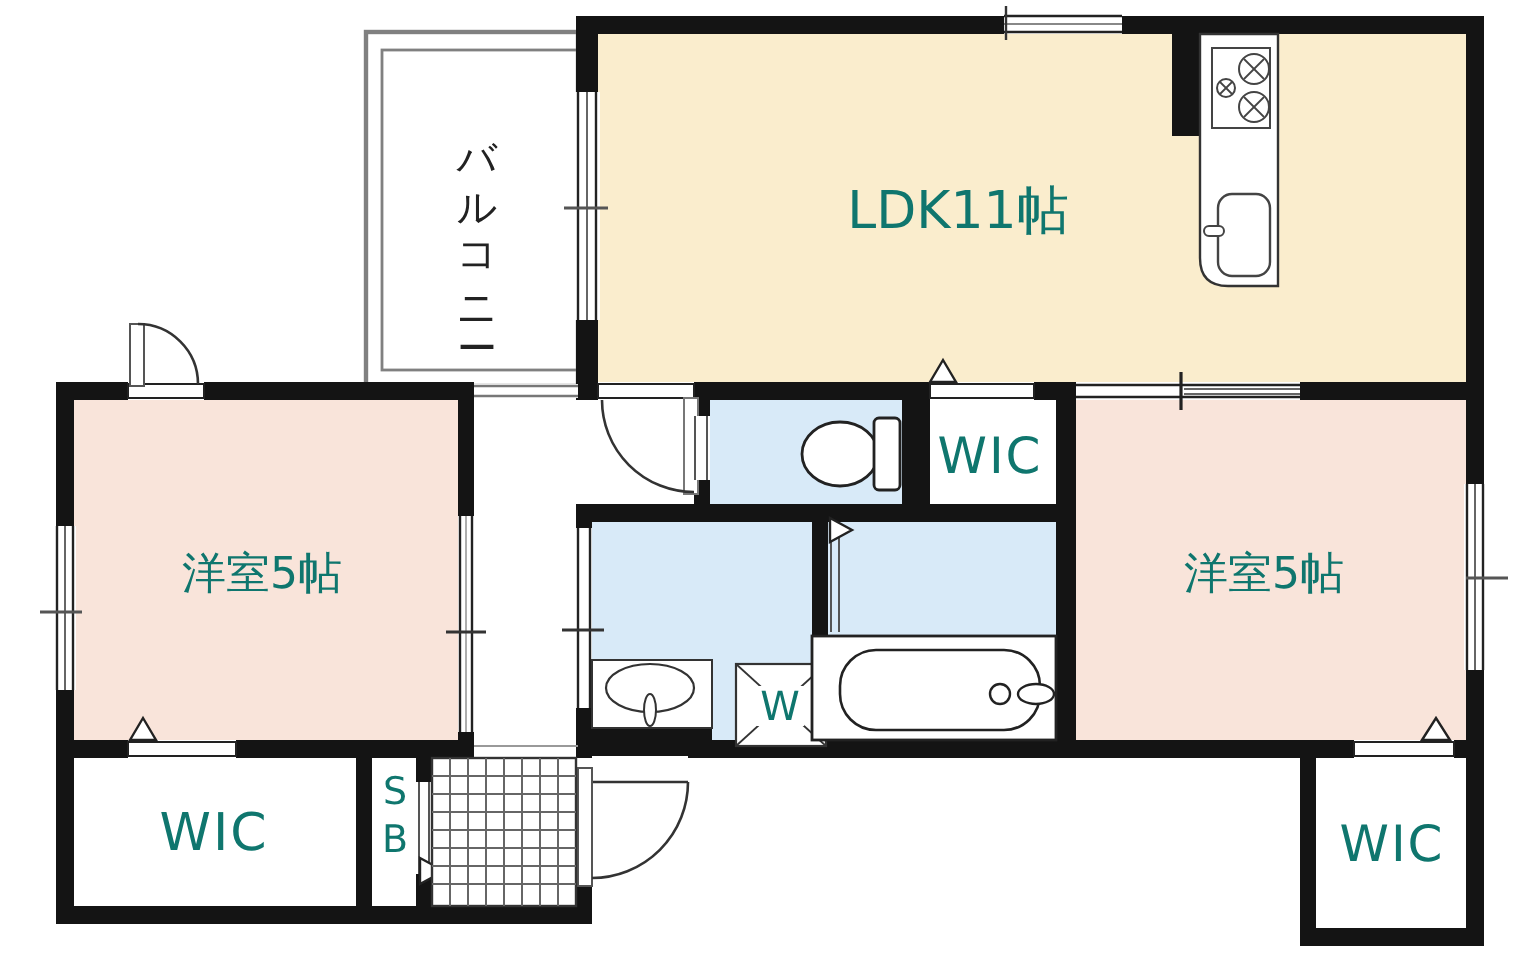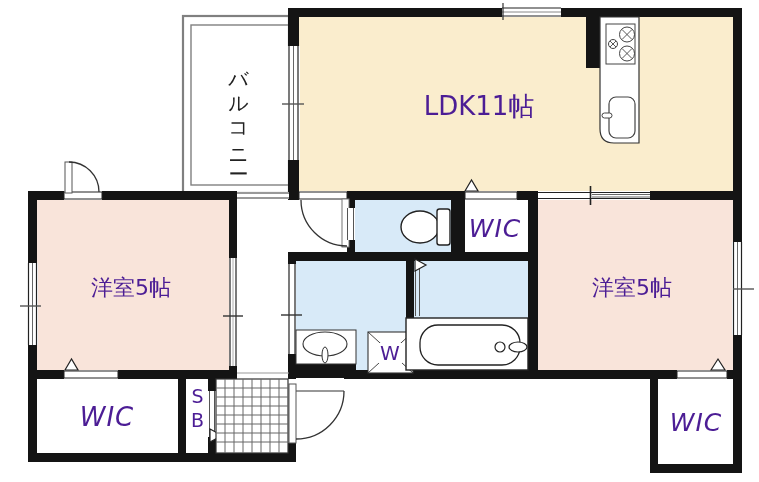--- a/index.html
+++ b/index.html
@@ -1,24 +1,24 @@
 <!DOCTYPE html>
 <html><head>
 <meta charset="utf-8">
 <style>
   html,body{margin:0;padding:0;background:#fff;}
   #plan{position:relative;width:759px;height:482px;background:#ffffff;overflow:hidden;
         font-family:"DejaVu Sans",sans-serif;}
   #plan svg{position:absolute;left:0;top:0;}
-  .lbl{position:absolute;transform:translate(-50%,-50%);color:#4c1d95;white-space:nowrap;
+  .lbl{position:absolute;transform:translate(-50%,-50%);color:#0f766e;white-space:nowrap;
        font-family:"DejaVu Sans",sans-serif;line-height:1;}
   .vert{writing-mode:vertical-rl;text-orientation:upright;}
   .lbl-ldk{font-size:26px;}
   .lbl-room{font-size:22px;}
-  .lbl-wic{font-size:25px;letter-spacing:1px;font-style:italic;}
+  .lbl-wic{font-size:25px;letter-spacing:1px;}
   .lbl-sb{font-size:19px;letter-spacing:2px;}
   .lbl-balcony{font-size:20px;letter-spacing:4px;color:#222;}
   .lbl-w{font-size:20px;background:#ffffff;padding:0 2px;}
 </style>
 </head>
 <body>
 
 <div id="plan">
 <svg width="759" height="482" viewBox="0 0 759 482">
 

